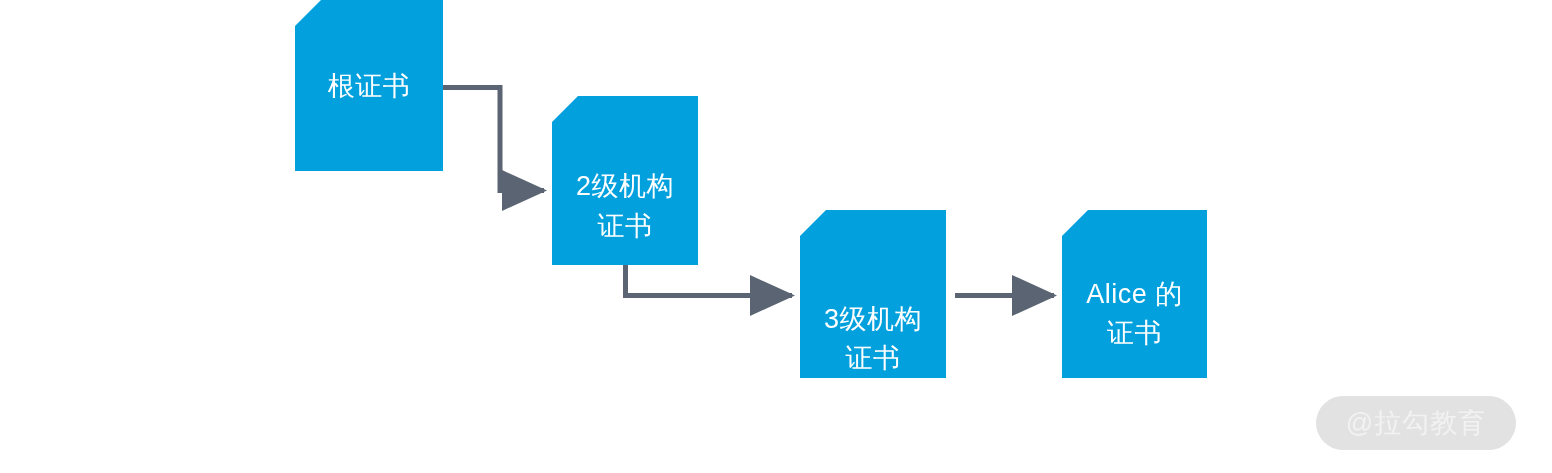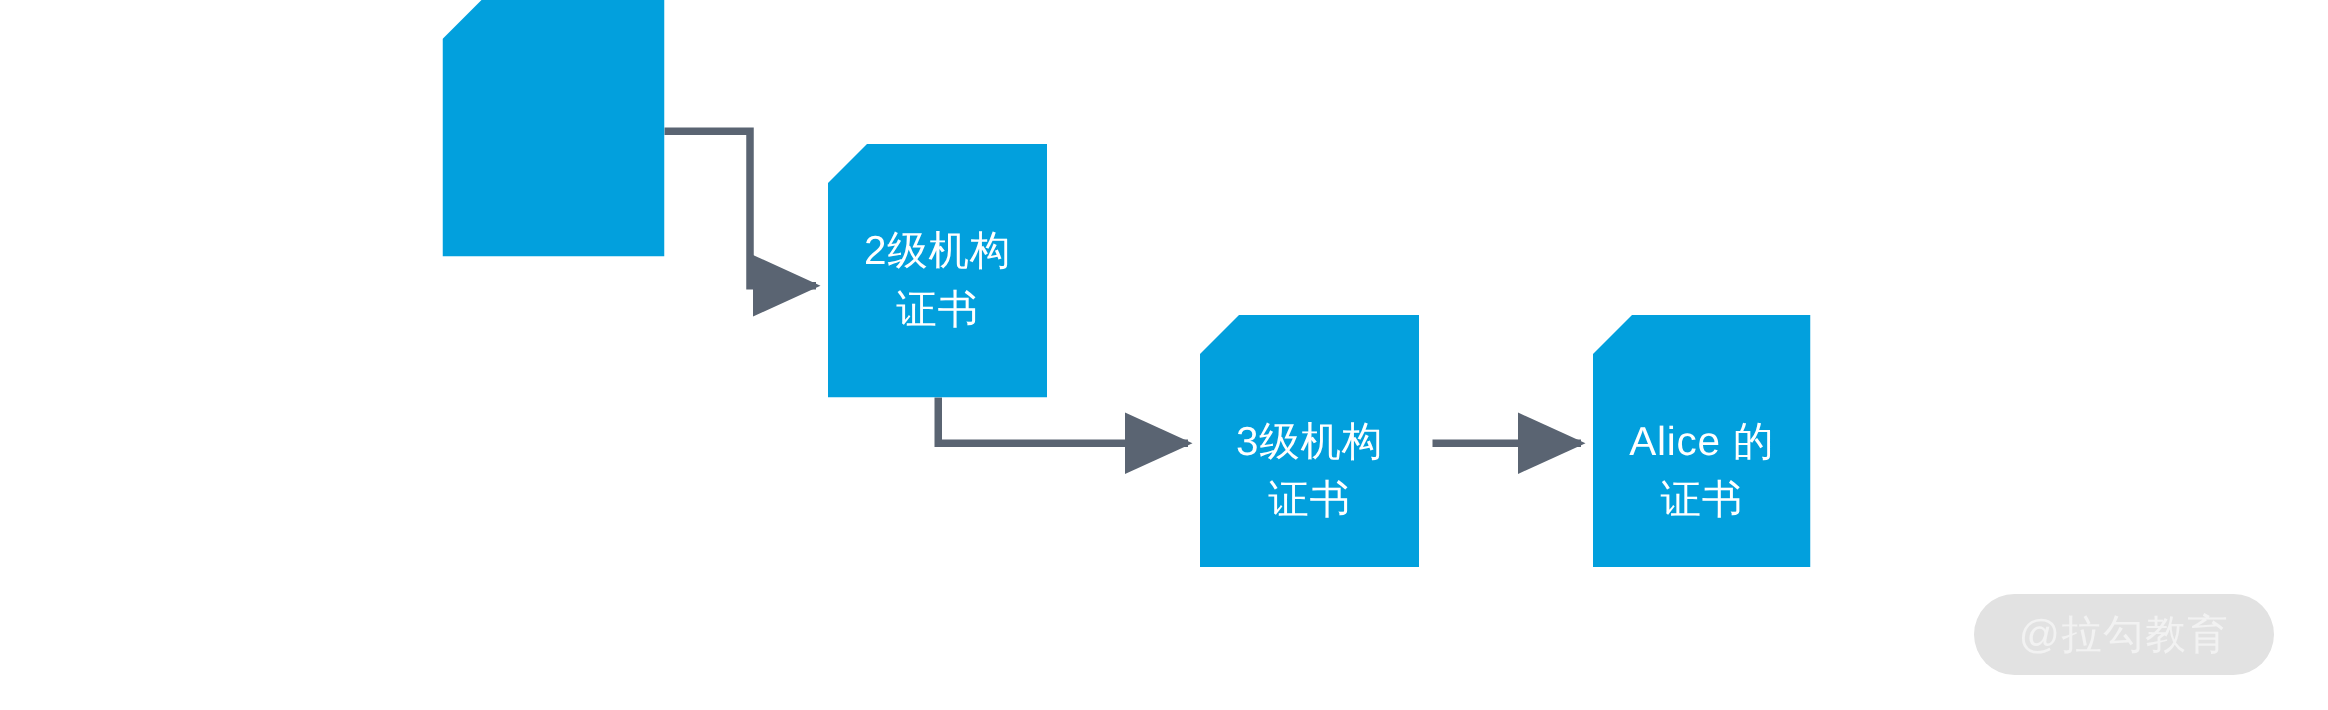--- a/index.html
+++ b/index.html
@@ -51,22 +51,22 @@
     left: 552px;  top: 96px;  width: 146px; height: 169px;
   }
   #node-ca3 {
     left: 800px;  top: 210px; width: 146px; height: 168px;
   }
   #node-alice {
     left: 1062px; top: 210px; width: 145px; height: 168px;
   }
   
   #node-root { align-items: flex-start; padding-top: 68px; }
-  #node-ca2  { align-items: flex-start; padding-top: 52px; }
-  #node-ca3  { align-items: center; padding-top: 40px; }
+  #node-ca2  { align-items: center; padding-top: 52px; }
+  #node-ca3  { align-items: flex-end; padding-top: 40px; }
   #node-alice{ align-items: center; padding-top: 40px; }
 
   .node-shape {
     position: absolute;
     left: 0; top: 0;
     width: 100%; height: 100%;
     z-index: 0;
   }
   .node-label { position: relative; z-index: 1; }
 
@@ -107,20 +107,21 @@
 
     <path d="M 625.5,265 L 625.5,295.5 L 792,295.5" fill="none" stroke="#5a6472" stroke-width="5" stroke-linecap="butt" stroke-linejoin="miter" marker-end="url(#arrowhead)"></path>
 
     <path d="M 955,295.5 L 1054,295.5" fill="none" stroke="#5a6472" stroke-width="5" stroke-linecap="butt" marker-end="url(#arrowhead)"></path>
   </svg>
 
   <div class="node" id="node-root">
     <svg class="node-shape" viewBox="0 0 148 171" preserveAspectRatio="none">
       <path d="M 26,0 L 148,0 L 148,171 L 0,171 L 0,26 Z" fill="#02a0dd"></path>
     </svg>
+    <span class="node-label">根证书</span>
   </div>
 
   <div class="node" id="node-ca2">
     <svg class="node-shape" viewBox="0 0 146 169" preserveAspectRatio="none">
       <path d="M 26,0 L 146,0 L 146,169 L 0,169 L 0,26 Z" fill="#02a0dd"></path>
     </svg>
     <span class="node-label">2级机构
 证书</span>
   </div>
 

